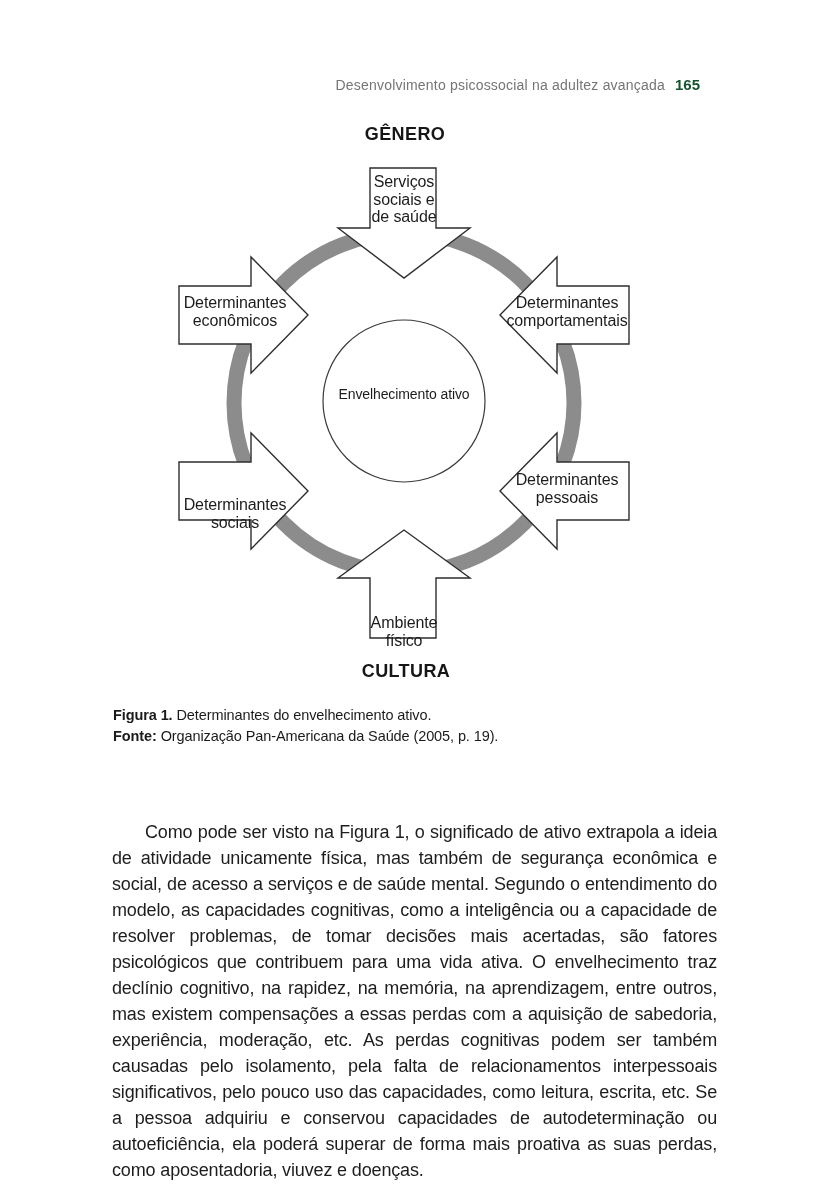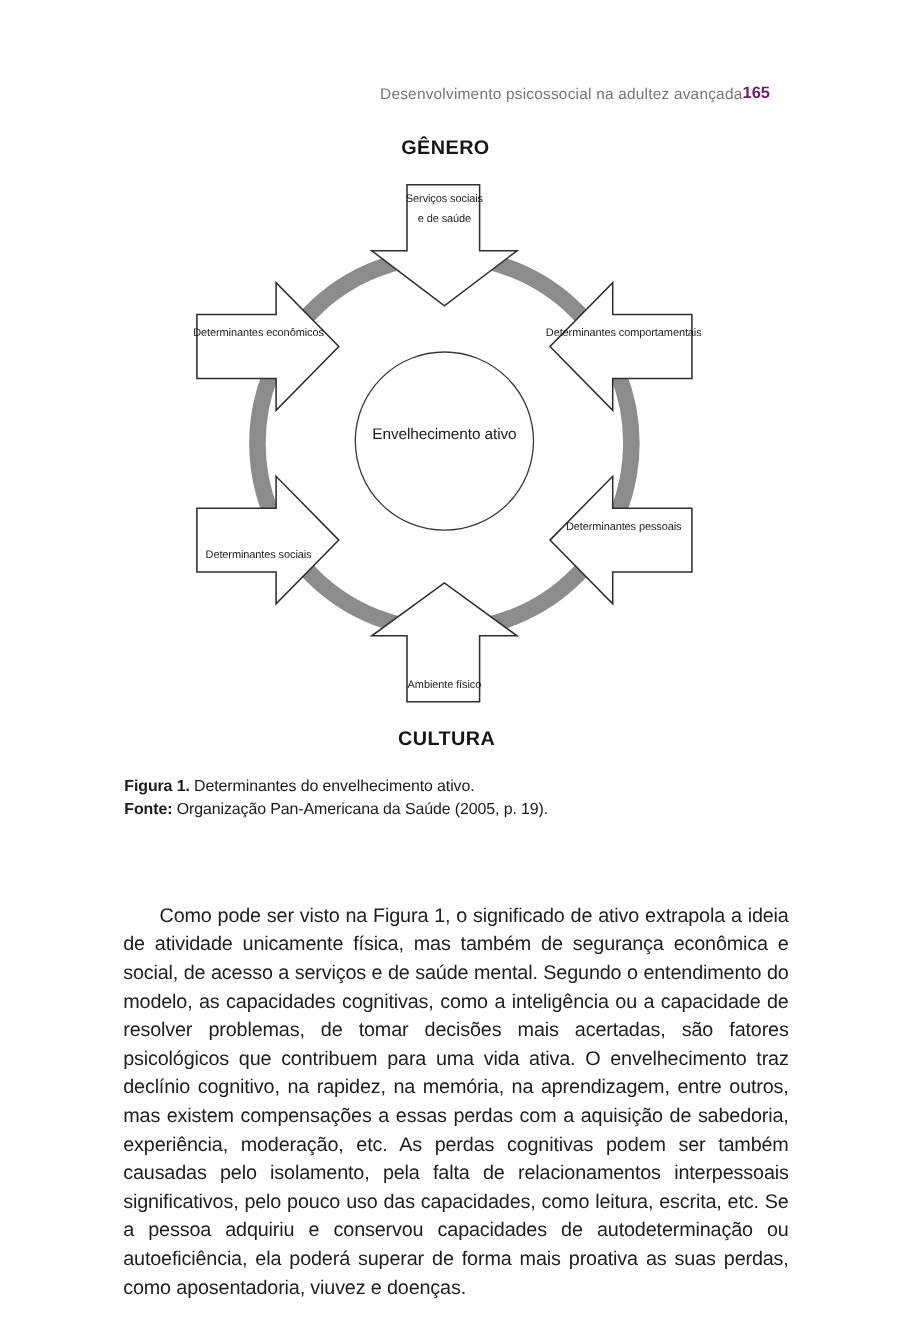--- a/index.html
+++ b/index.html
@@ -12,42 +12,42 @@
     overflow: hidden;
   }
 
   
   .page-header {
     position: absolute;
     top: 76px;
     right: 127px;
     display: flex;
     align-items: flex-end;
-    gap: 0;
+    gap: 10px;
     white-space: nowrap;
   }
   .header-title {
     font-size: 14px;
     letter-spacing: 0.2px;
     color: #757575;
   }
   .header-pagenum {
     font-size: 15px;
     font-weight: bold;
-    color: #701a75;
+    color: #14532d;
   }
 
   
   .diagram { position: absolute; left: 0; top: 0; width: 827px; height: 700px; }
   .diagram svg { position: absolute; left: 160px; top: 150px; width: 500px; height: 500px; }
 
   .diagram-label {
     position: absolute;
     text-align: center;
-    font-size: 10px;
+    font-size: 16px;
     line-height: 17.5px;
     color: #1c1c1c;
     letter-spacing: -0.1px;
   }
   .axis-label {
     position: absolute;
     text-align: center;
     width: 300px;
     font-size: 18px;
     font-weight: bold;

